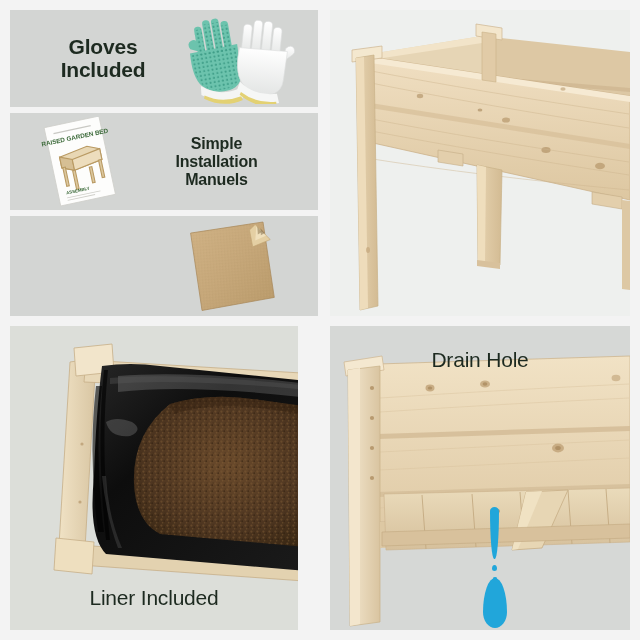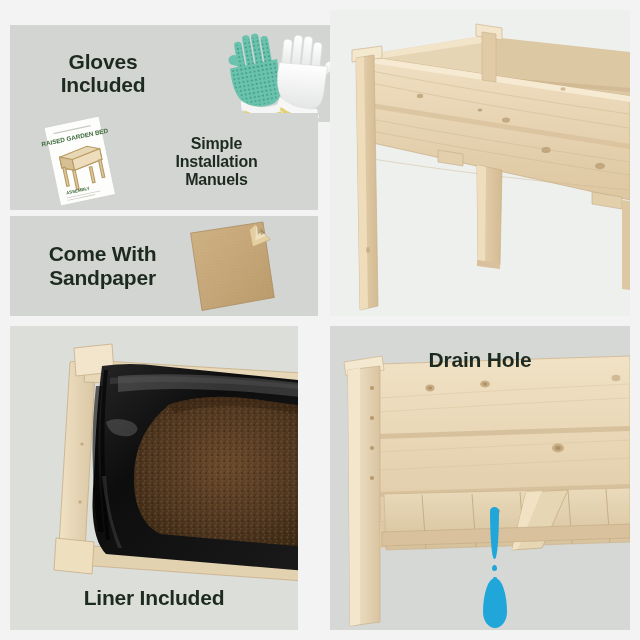--- a/index.html
+++ b/index.html
@@ -26,21 +26,21 @@
     position: absolute;
     background: #d4d6d4;
     overflow: hidden;
   }
 
   .feature-panel {
     left: 10px;
     width: 308px;
     background: #d3d5d3;
   }
-  #panel-gloves    { top: 25px;  height: 97px; padding-left: 40px; }
+  #panel-gloves    { top: 10px;  height: 97px; }
   #panel-manual    { top: 113px; height: 97px; }
   #panel-sandpaper { top: 216px; height: 100px; }
 
   .feature-label {
     position: absolute;
     font-weight: bold;
     color: #1d2a20;
     line-height: 1.13;
     letter-spacing: -0.2px;
     text-align: center;
@@ -80,21 +80,21 @@
     left: 10px; top: 326px; width: 288px; height: 304px;
     background: #dcded9;
   }
   #panel-drain {
     left: 330px; top: 326px; width: 300px; height: 304px;
     background: #d6d8d6;
   }
 
   .photo-caption {
     position: absolute;
-    font-weight: bold;
+    font-weight: normal;
     font-size: 21px;
     color: #1d2a20;
     letter-spacing: -0.2px;
     width: 100%;
     text-align: center;
     z-index: 40;
   }
   #caption-liner { bottom: 20px; left: 0; }
   #caption-drain { top: 22px; left: 0; }
 
@@ -196,22 +196,20 @@
           <text x="30" y="74" font-family="'Liberation Sans',sans-serif" font-size="4.4" font-weight="bold" fill="#3d6b3b">ASSEMBLY</text>
           <rect x="30" y="77" width="34" height="0.9" fill="#cfcfc9"></rect>
           <rect x="30" y="79.5" width="28" height="0.9" fill="#cfcfc9"></rect>
         </g>
       </svg>
     </div>
   </div>
 
   <div class="panel feature-panel" id="panel-sandpaper">
 
-    <div class="feature-label" id="label-sandpaper">Come With
-Sandpaper</div>
 
     <div class="art" id="art-sandpaper">
       <svg viewBox="0 0 112 92" width="112" height="92" xmlns="http://www.w3.org/2000/svg">
         <defs>
           <linearGradient id="sp" x1="0" y1="0" x2="1" y2="1">
             <stop offset="0" stop-color="#cfb184"></stop>
             <stop offset="0.5" stop-color="#c5a678"></stop>
             <stop offset="1" stop-color="#b99a6a"></stop>
           </linearGradient>
           <pattern id="grit" width="3" height="3" patternUnits="userSpaceOnUse">

